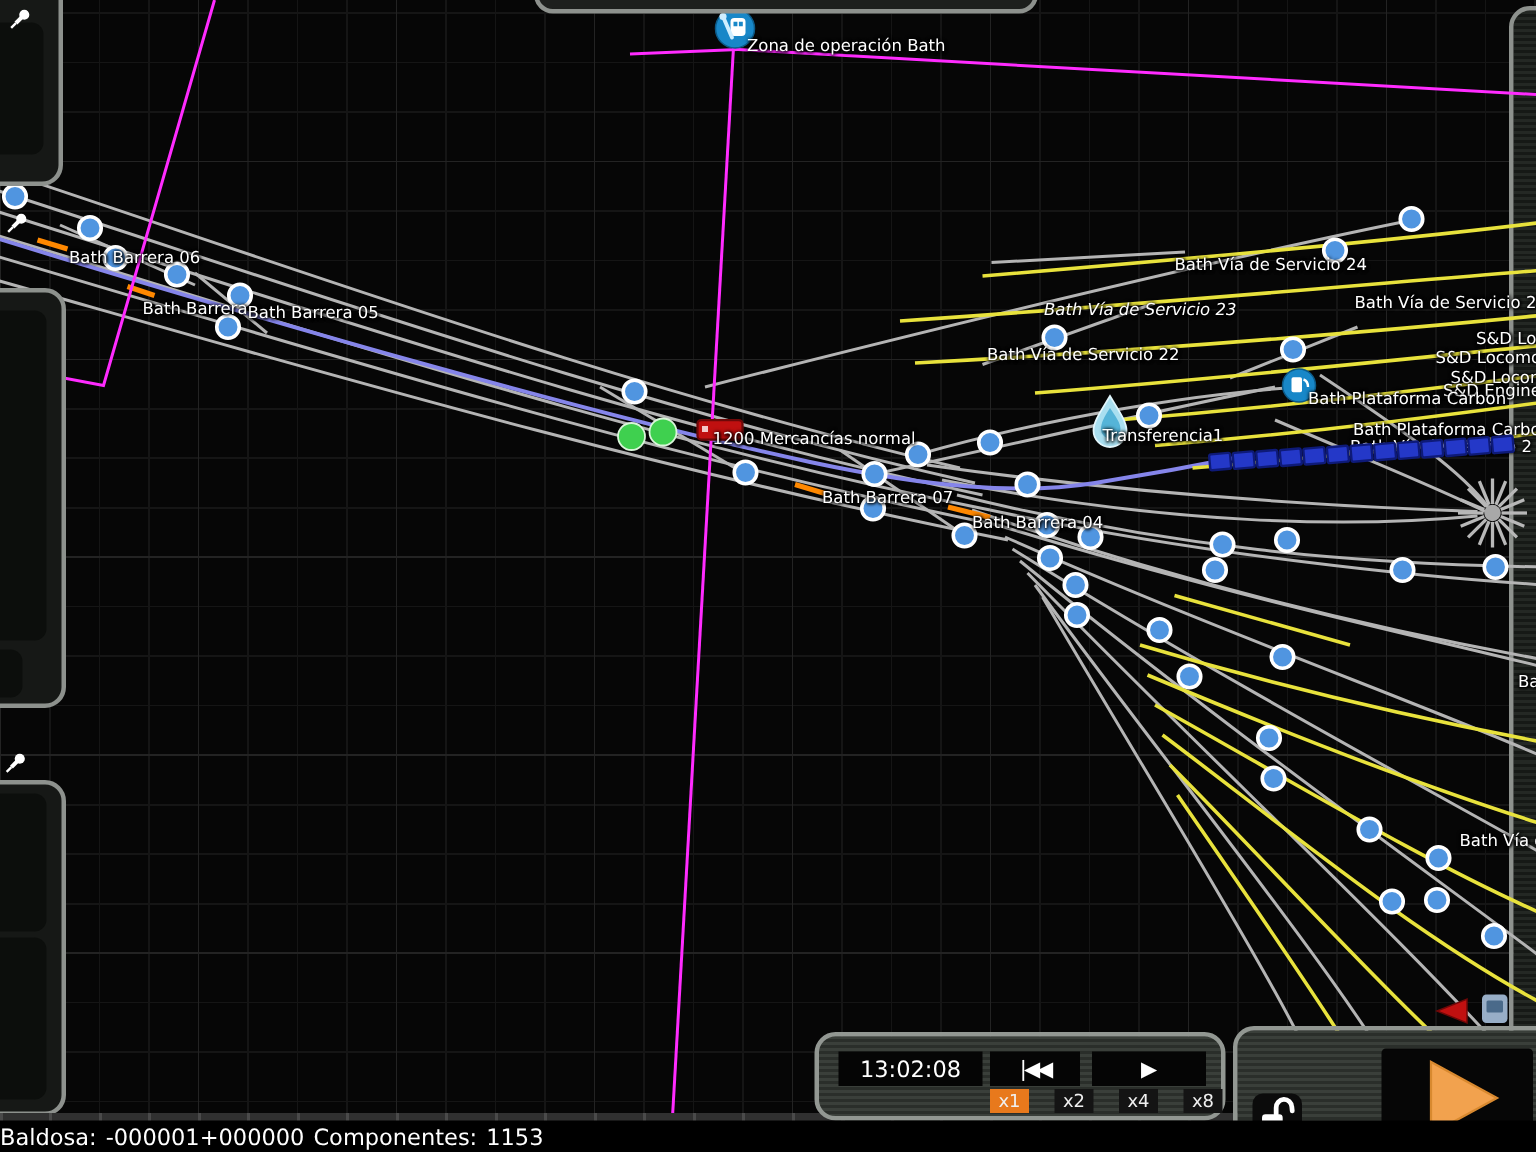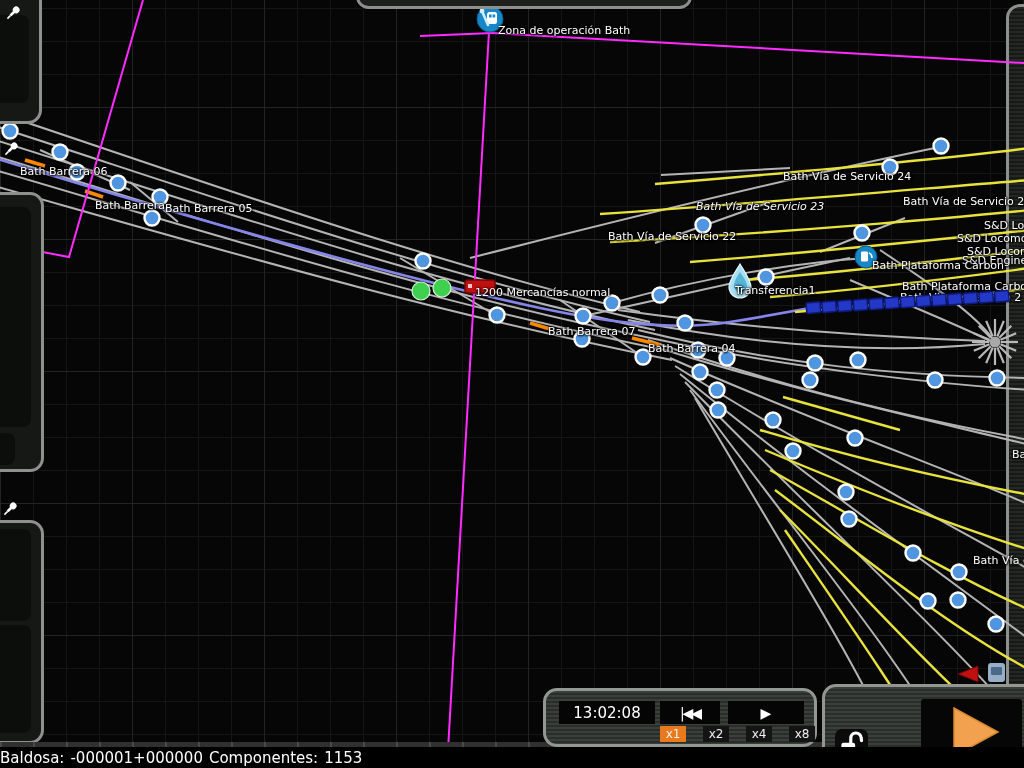--- a/index.html
+++ b/index.html
@@ -227,27 +227,27 @@
     </g>
 
     <g>
       <path d="M 740 264 C 734 274 729 281 729 287 a 11 11 0 0 0 22 0 C 751 281 746 274 740 264 Z" fill="#a9dff0" stroke="#e2f6fc" stroke-width="1.2"></path>
       <path d="M 740 272 C 736 278 734 282 734 286 a 6.5 6.5 0 0 0 13 0 C 747 282 744 278 740 272 Z" fill="#55b4d8"></path>
     </g>
   </svg>
 
   <div id="labels">
       <div class="map-label" style="left: 498px; top: 24px;">Zona de operación Bath</div>
-      <div class="map-label" style="left: 20px; top: 165px;">Bath Barrera 06</div>
+      <div class="map-label" style="left: 46px; top: 165px;">Bath Barrera 06</div>
       <div class="map-label" style="left: 95px; top: 199px;">Bath Barrera</div>
       <div class="map-label" style="left: 165px; top: 202px;">Bath Barrera 05</div>
       <div class="map-label" style="left: 475px; top: 286px;">1200 Mercancías normal</div>
       <div class="map-label" style="left: 548px; top: 325px;">Bath Barrera 07</div>
       <div class="map-label" style="left: 648px; top: 342px;">Bath Barrera 04</div>
-      <div class="map-label" style="left: 608px; top: 230px;">Bath Vía de Servicio 22</div>
+      <div class="map-label" style="left: 658px; top: 230px;">Bath Vía de Servicio 22</div>
       <div class="map-label" style="left: 696px; top: 200px; font-style: italic;">Bath Vía de Servicio 23</div>
       <div class="map-label" style="left: 783px; top: 170px;">Bath Vía de Servicio 24</div>
       <div class="map-label" style="left: 903px; top: 195px;">Bath Vía de Servicio 21</div>
       <div class="map-label" style="left: 984px; top: 219px;">S&amp;D Loc</div>
       <div class="map-label" style="left: 957px; top: 232px;">S&amp;D Locomot</div>
       <div class="map-label" style="left: 967px; top: 245px;">S&amp;D Locom</div>
       <div class="map-label" style="left: 962px; top: 254px;">S&amp;D Engine</div>
       <div class="map-label" style="left: 872px; top: 259px;">Bath Plataforma Carbon</div>
       <div class="map-label" style="left: 902px; top: 280px;">Bath Plataforma Carbon</div>
       <div class="map-label" style="left: 900px; top: 291px;">Bath Vía de Servicio 2</div>

